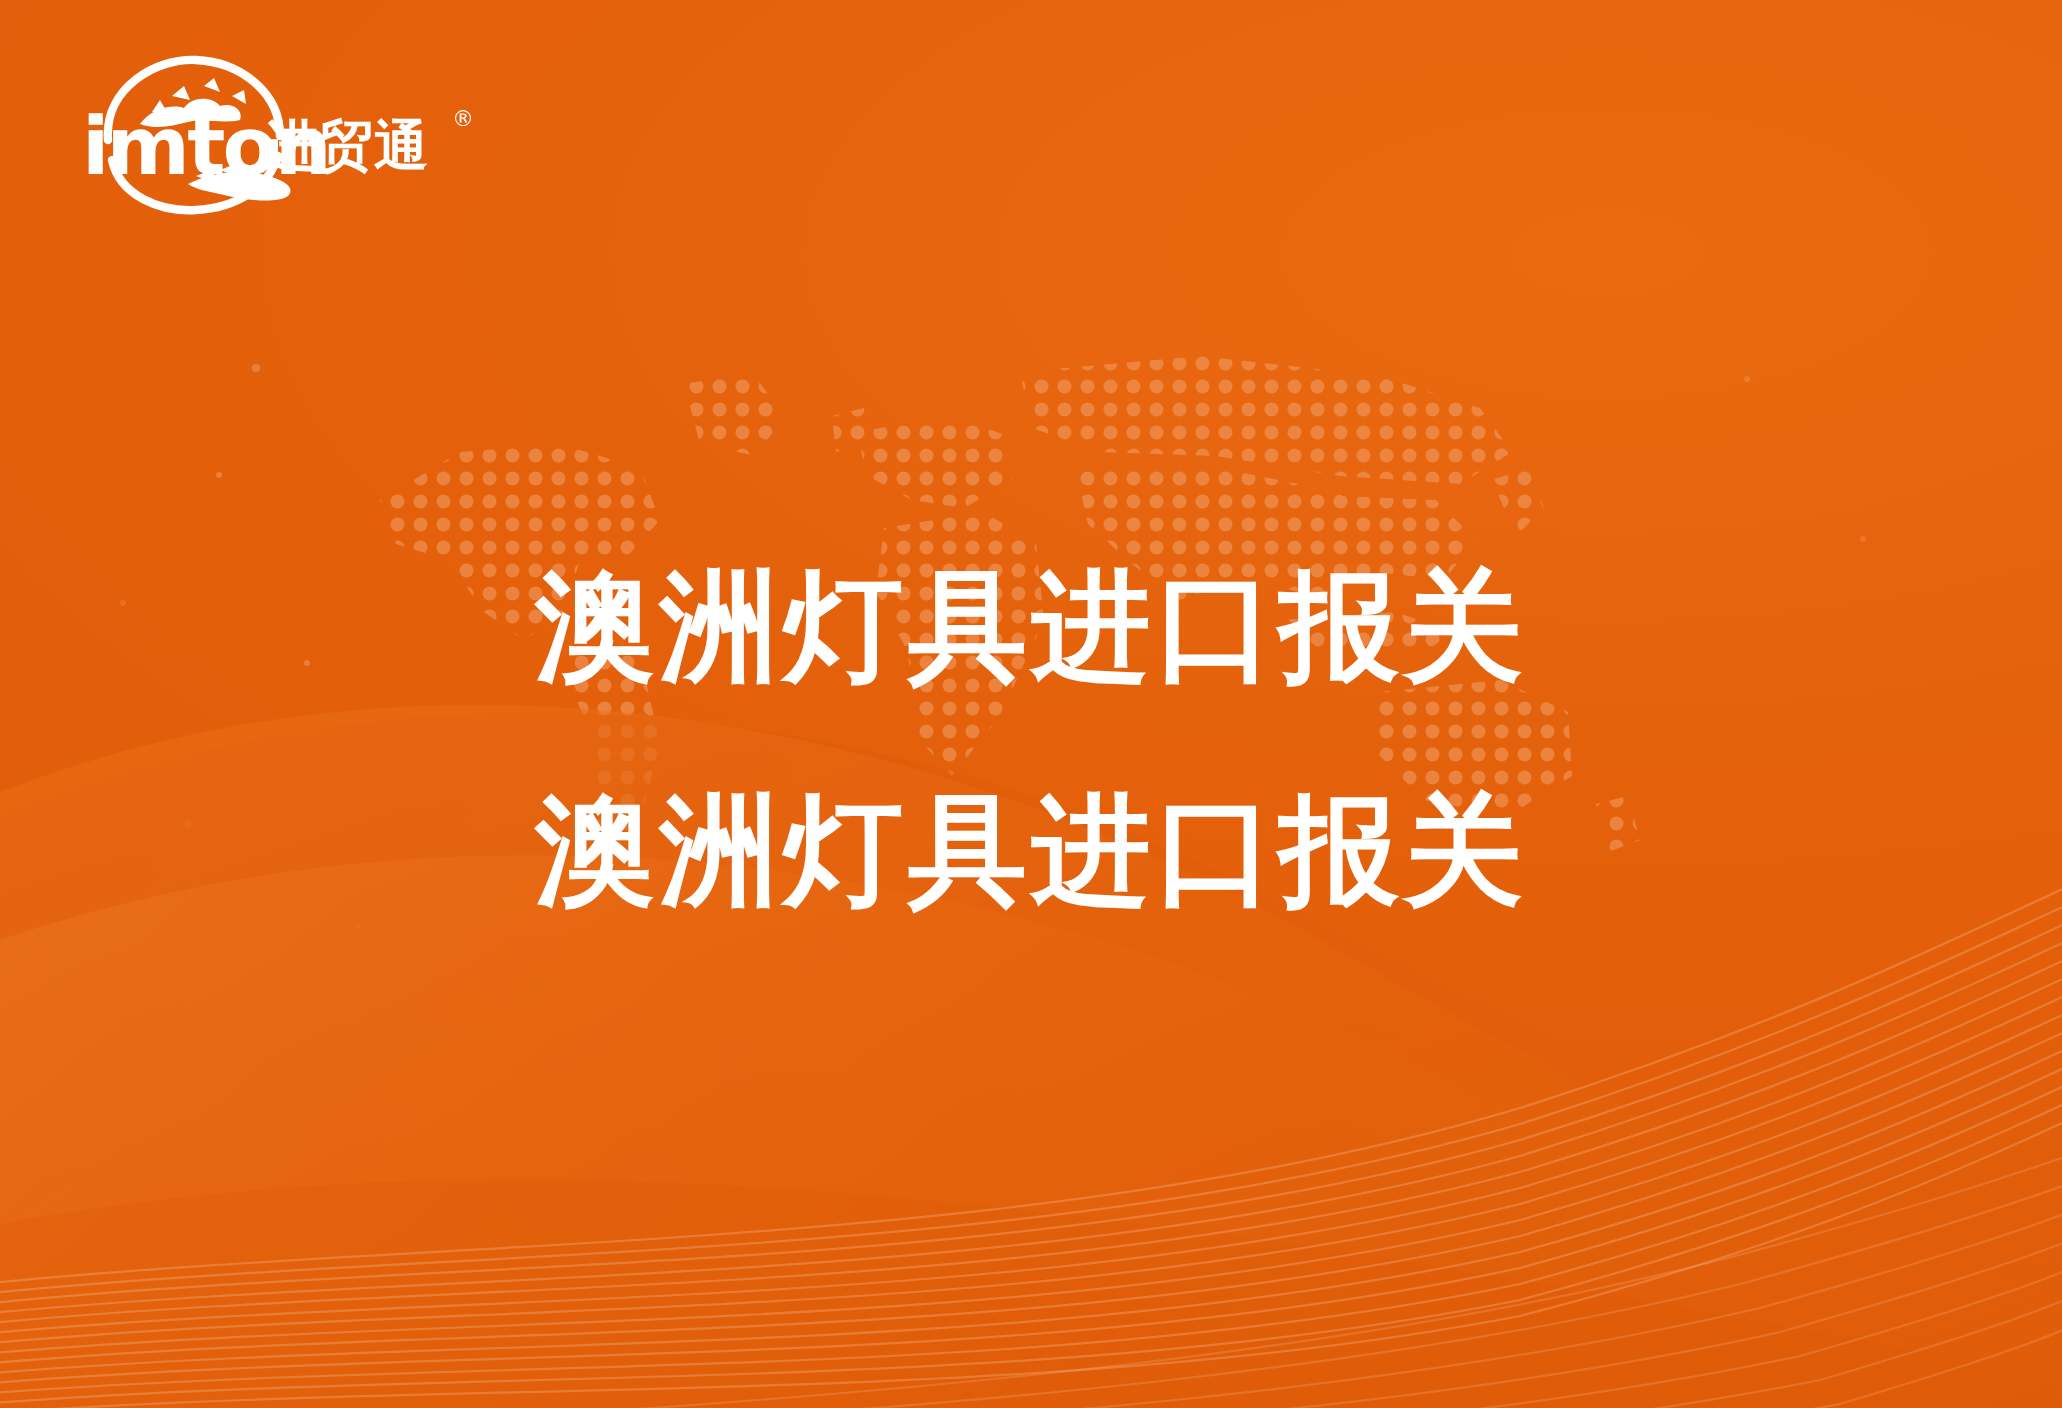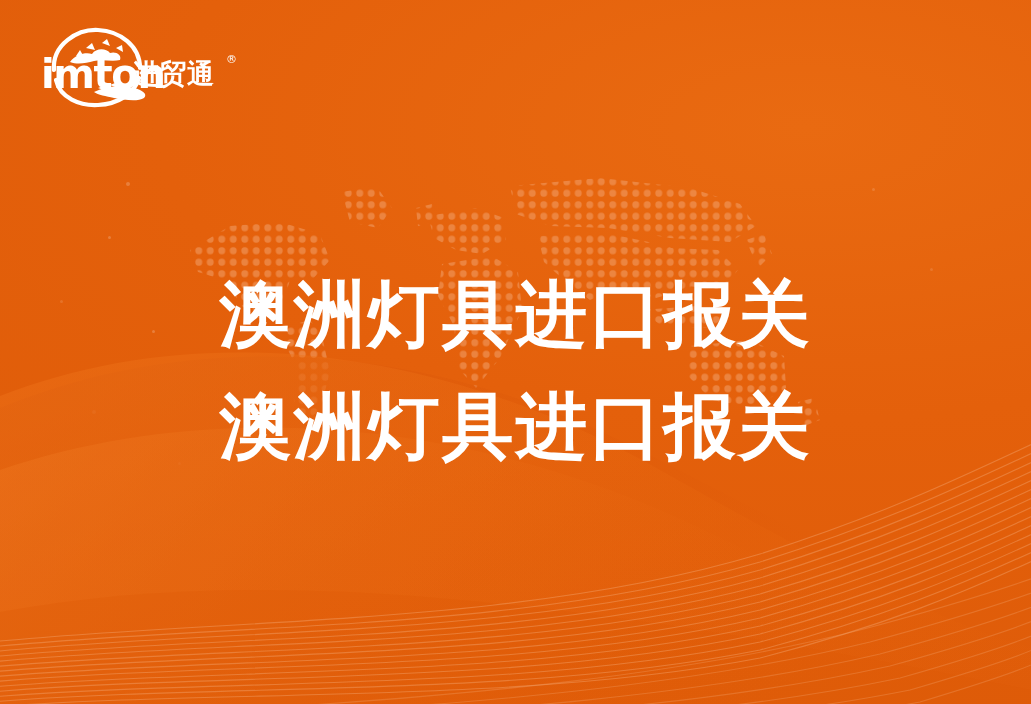--- a/index.html
+++ b/index.html
@@ -120,21 +120,21 @@
     left: 0;
     top: 258px;
     width: 1031px;
     text-align: center;
     color: #ffffff;
   }
   .headline .line {
     display: block;
     font-family: "DejaVu Sans", "Liberation Sans", sans-serif;
     font-weight: 700;
-    font-size: 72px;
+    font-size: 60px;
     line-height: 112px;
     letter-spacing: 2px;
     white-space: nowrap;
   }
 </style>
 </head>
 <body>
 
 <div id="banner">
 

